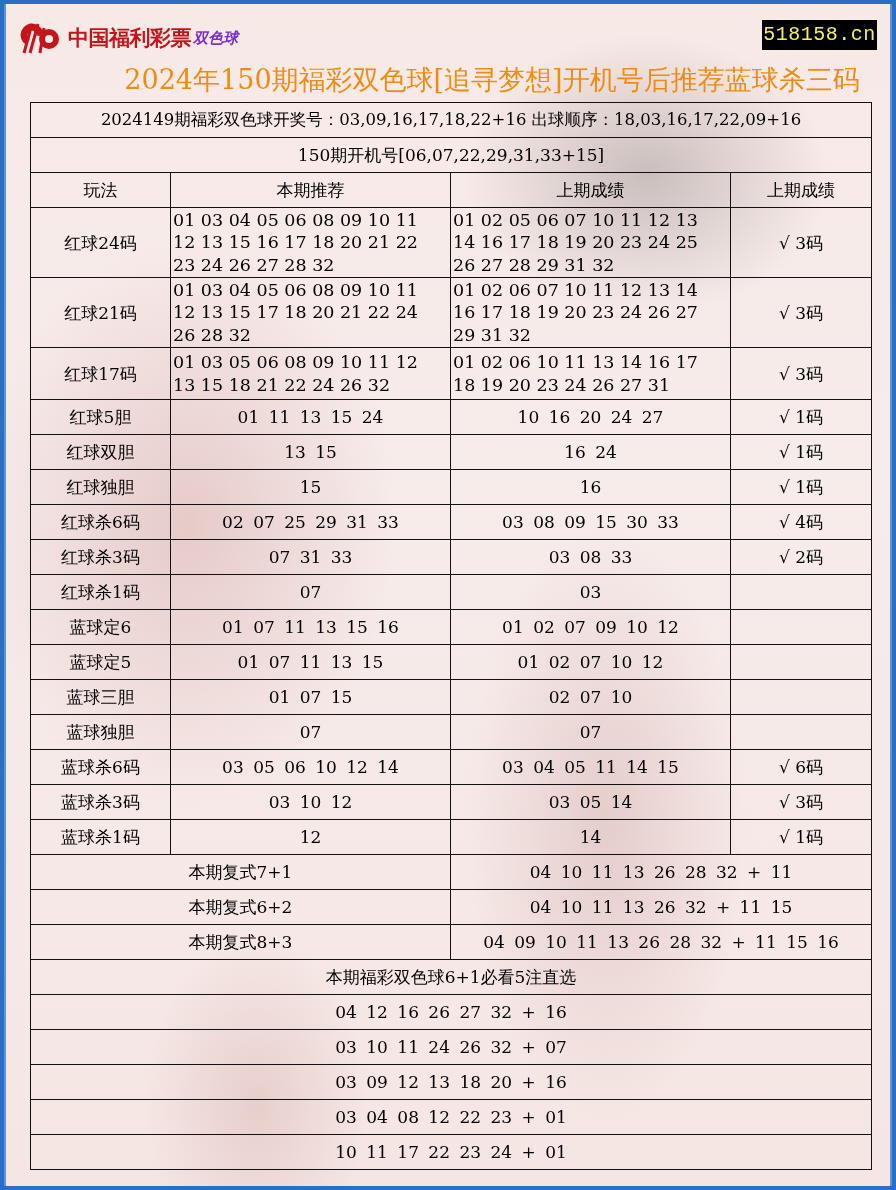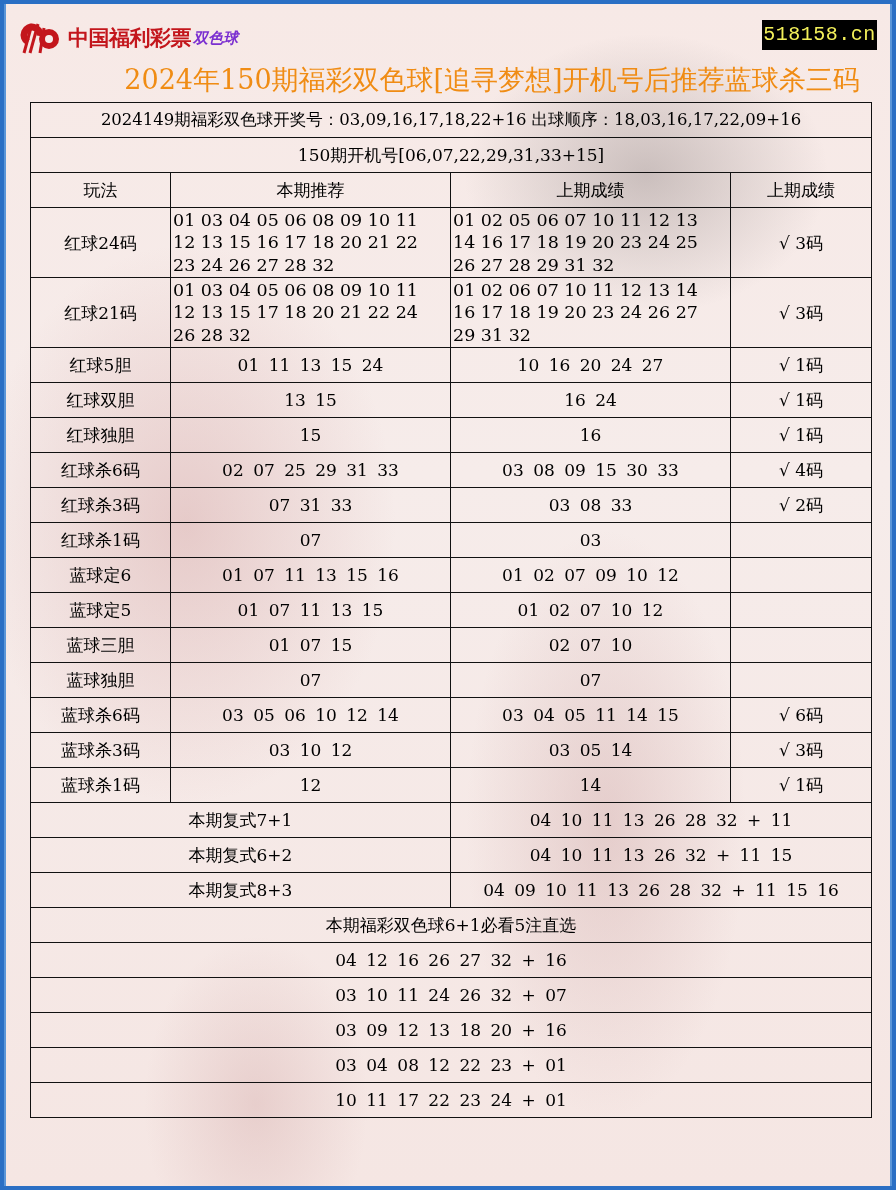--- a/index.html
+++ b/index.html
@@ -135,20 +135,32 @@
         <span class="num-line">26 28 32</span>
       </td>
       <td class="nums-multi tall3">
         <span class="num-line">01 02 06 07 10 11 12 13 14</span>
         <span class="num-line">16 17 18 19 20 23 24 26 27</span>
         <span class="num-line">29 31 32</span>
       </td>
       <td class="tall3">√ 3码</td>
     </tr>
 
+    <tr>
+      <td class="tall2">红球17码</td>
+      <td class="nums-multi tall2">
+        <span class="num-line">01 03 05 06 08 09 10 11 12</span>
+        <span class="num-line">13 15 18 21 22 24 26 32</span>
+      </td>
+      <td class="nums-multi tall2">
+        <span class="num-line">01 02 06 10 11 13 14 16 17</span>
+        <span class="num-line">18 19 20 23 24 26 27 31</span>
+      </td>
+      <td class="tall2">√ 3码</td>
+    </tr>
 
     <tr>
       <td>红球5胆</td>
       <td class="spaced">01 11 13 15 24</td>
       <td class="spaced">10 16 20 24 27</td>
       <td>√ 1码</td>
     </tr>
     <tr>
       <td>红球双胆</td>
       <td class="spaced">13 15</td>

